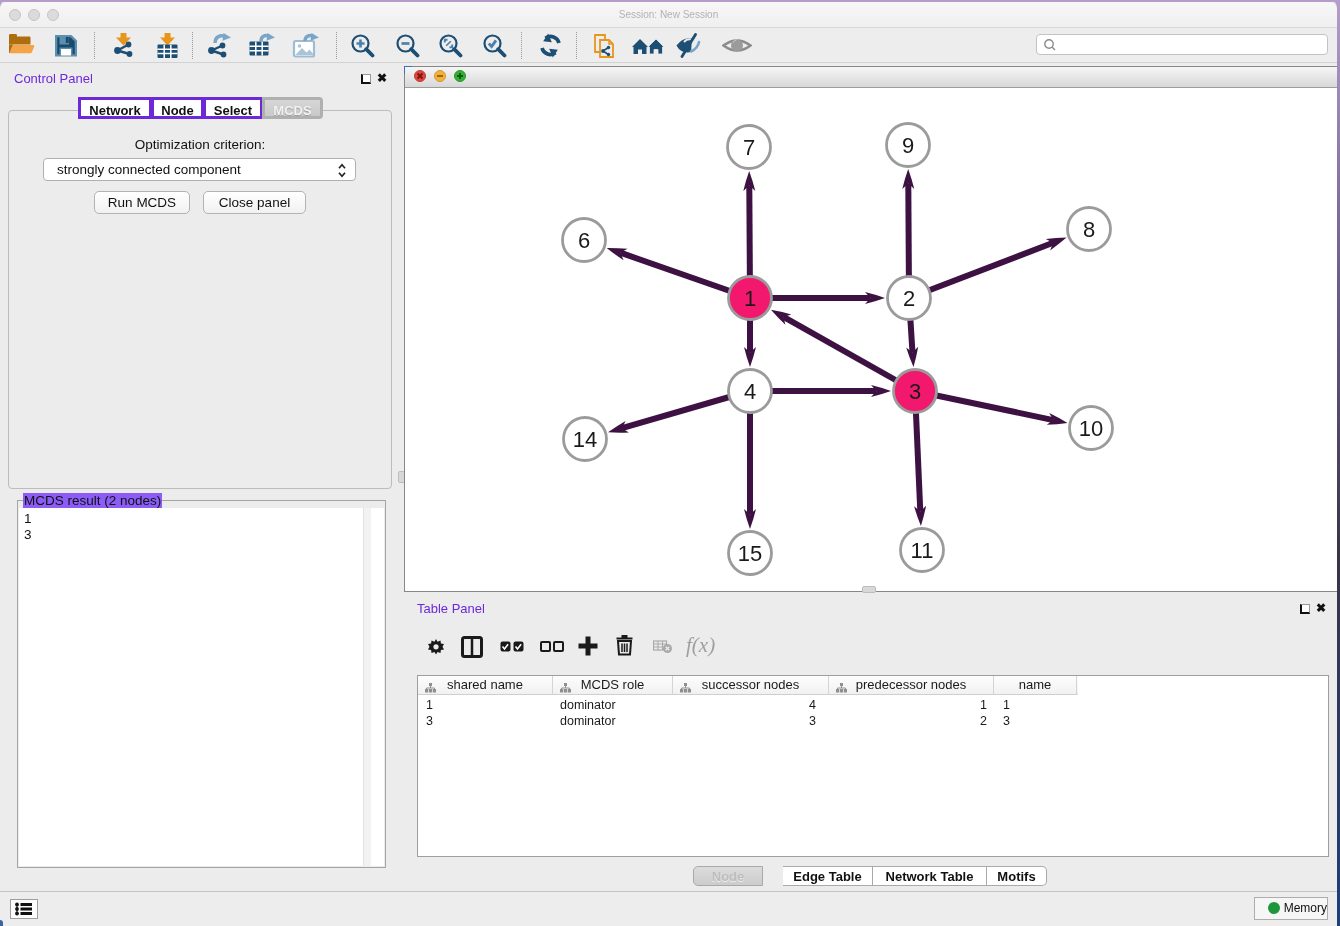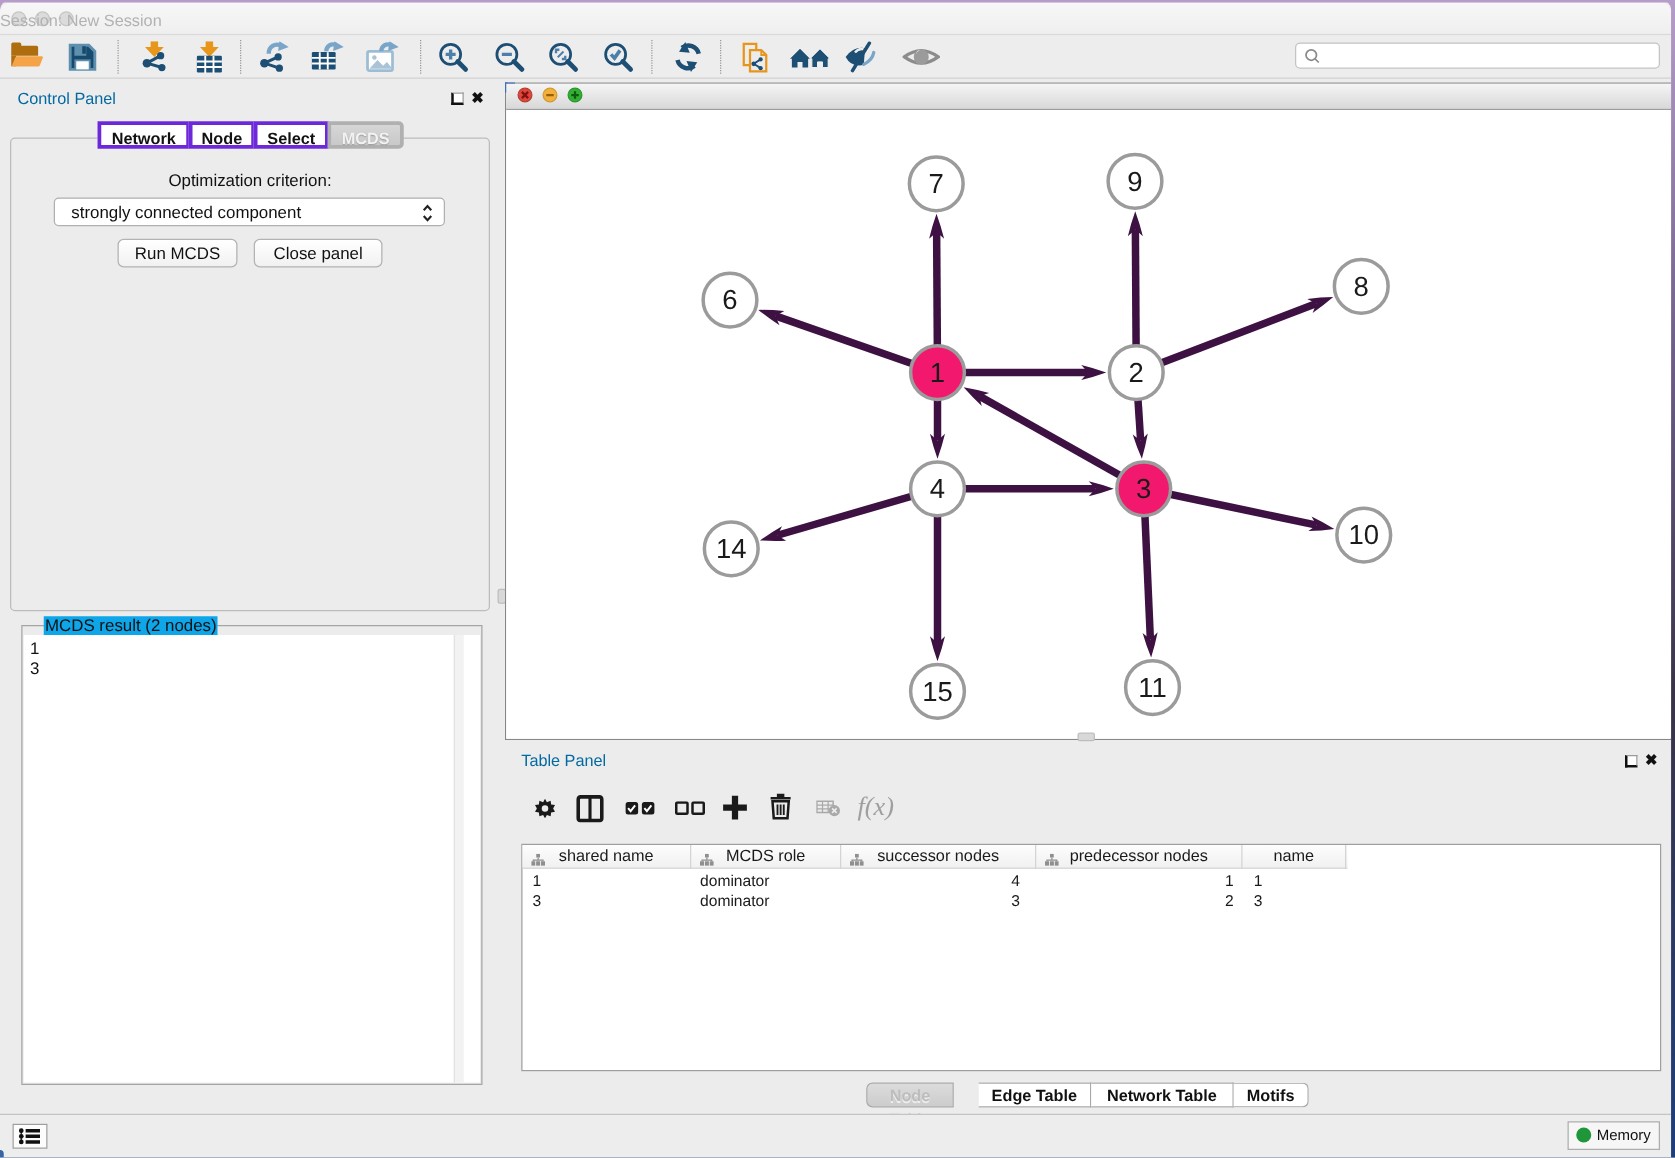--- a/index.html
+++ b/index.html
@@ -1,46 +1,46 @@
 <!DOCTYPE html>
 <html><head><meta charset="utf-8"><style>
 *{margin:0;padding:0;box-sizing:border-box}
 html,body{width:1340px;height:926px;overflow:hidden;font-family:"Liberation Sans",sans-serif}
 body{background:linear-gradient(#b69cc9 0%,#8f7cb0 25%,#4a3f63 60%,#1d3668 100%);position:relative}
 .abs{position:absolute}
 #app{position:absolute;left:0;top:0;width:1337px;height:926px;background:#ececec;border-radius:8px 8px 0 0;overflow:hidden}
 #topstrip{position:absolute;left:0;top:0;width:1340px;height:2px;background:#b69cc9;z-index:50}
 #titlebar{position:absolute;left:0;top:2px;width:100%;height:26px;background:linear-gradient(#f7f7f7,#efefef);border-bottom:1px solid #d9d9d9;border-radius:8px 8px 0 0}
 .tl{position:absolute;top:6.5px;width:12px;height:12px;border-radius:50%;background:#dbdbdb;border:1px solid #c5c5c5}
-#wintitle{position:absolute;top:7px;left:0;width:100%;text-align:left;font-size:13px;color:#b2b2b2}
+#wintitle{position:absolute;top:7px;left:0;width:100%;text-align:center;font-size:10px;color:#b2b2b2}
 #toolbar{position:absolute;left:0;top:29px;width:100%;height:34px;background:#ededed;border-bottom:1px solid #d2d2d2}
 .tsep{position:absolute;top:3px;height:27px;width:0;border-left:1px dotted #9a9a9a}
 .ticon{position:absolute;top:4px}
 #search{position:absolute;left:1036px;top:5px;width:292px;height:21px;background:#fff;border:1px solid #c3c3c3;border-radius:4px}
-.panelhdr{font-size:13px;color:#0369a1}
+.panelhdr{font-size:13px;color:#6d28d9}
 .floatbtn{position:absolute;width:10px;height:10px;border:1px solid #9a9a9a;border-left:2.5px solid #111;border-bottom:2.5px solid #111;background:#fff}
 .xbtn{position:absolute;font-size:12px;font-weight:bold;color:#111}
 .tab{position:absolute;top:97px;height:22px;background:#fff;border:3px solid #6d28d9;font-size:13px;font-weight:bold;color:#111;text-align:center;line-height:21px;z-index:2}
 #tabbox{position:absolute;left:8px;top:110px;width:384px;height:379px;border:1px solid #bcbcbc;border-radius:4px;z-index:1}
 .btn{position:absolute;height:23px;background:linear-gradient(#ffffff,#f1f1f1);border:1px solid #b3b3b3;border-radius:5px;font-size:13.5px;color:#111;text-align:center;line-height:21px}
 #mcdsfs{position:absolute;left:17px;top:500px;width:369px;height:368px;border:1px solid #a5a5a5}
-#mcdsfs .lbl{position:absolute;left:17px;top:-8px;background:#0ea5e9;font-size:13.5px;color:#111;padding:0 1px}
+#mcdsfs .lbl{position:absolute;left:5px;top:-8px;background:#8b5cf6;font-size:13.5px;color:#111;padding:0 1px}
 #mcdswhite{position:absolute;left:1px;top:7px;width:365px;height:358px;background:#fff}
 #netwin{position:absolute;left:404px;top:66px;width:933px;height:526px;border:1px solid #878787;border-right:none;background:#fff}
 #nettitle{position:absolute;left:0;top:0;width:100%;height:21px;background:linear-gradient(#f5f5f5,#d8d8d8);border-bottom:1px solid #9c9c9c}
 #nettitle .t{position:absolute;top:3px;left:0;width:100%;text-align:center;font-size:13px;font-weight:bold;color:#1a1a1a}
 .wbtn{position:absolute;top:3px;width:12px;height:12px;border-radius:50%}
 .wbtn svg{display:block;margin:0 auto;margin-top:0}
 #tbl{position:absolute;left:417px;top:675px;width:912px;height:182px;background:#fff;border:1px solid #9e9e9e}
 #tblhdr{position:absolute;left:0;top:0;width:660px;height:19px;background:linear-gradient(#fdfdfd,#f1f1f1);border-bottom:1px solid #cfcfcf}
 .hcell{position:absolute;top:0;height:19px;border-right:1px solid #d4d4d4;font-size:13px;color:#1a1a1a;text-align:center;line-height:18px}
 .cell{position:absolute;font-size:12.5px;color:#1a1a1a}
 .seg{position:absolute;top:866px;height:20px;background:#fff;border:1px solid #a9a9a9;font-size:13px;color:#111;text-align:center;line-height:19px;font-weight:bold}
 #statusbar{position:absolute;left:0;top:891px;width:100%;height:35px;background:#ededed;border-top:1px solid #c4c4c4}
-#membtn{position:absolute;left:1254px;top:897px;width:74px;height:23px;background:#f6f6f6;border:1px solid #adadad;font-size:12px;color:#111;text-align:center;line-height:21px}
+#membtn{position:absolute;left:1254px;top:897px;width:74px;height:23px;background:#f6f6f6;border:1px solid #adadad;font-size:12px;color:#111;text-align:right;line-height:21px}
 #listbtn{position:absolute;left:10px;top:899px;width:28px;height:20px;background:#fcfcfc;border:1px solid #9e9e9e}
 #rsliver{position:absolute;left:1337px;top:0;width:3px;height:926px;background:linear-gradient(#b69cc9 0%,#6e5f8a 30%,#3a3347 60%,#1d3f7a 100%);z-index:60}
 </style></head><body>
 <div id="app">
 <div id="titlebar">
  <div class="tl" style="left:9px"></div>
       <div class="tl" style="left:28px"></div>
       <div class="tl" style="left:47px"></div>
  <div id="wintitle">Session: New Session</div>
 </div>

